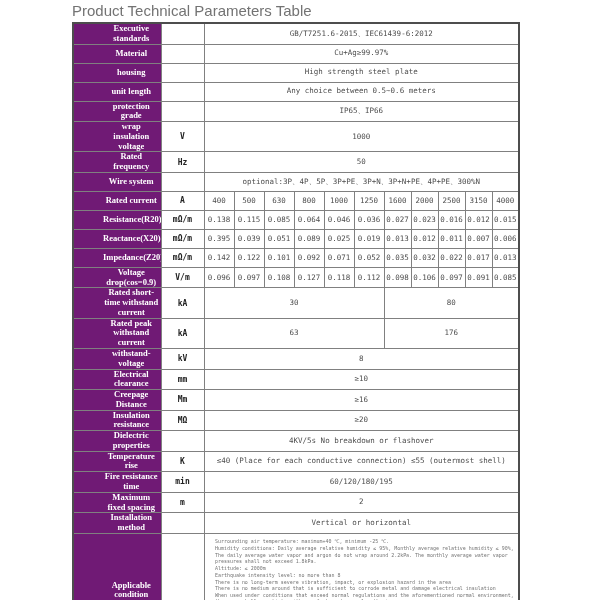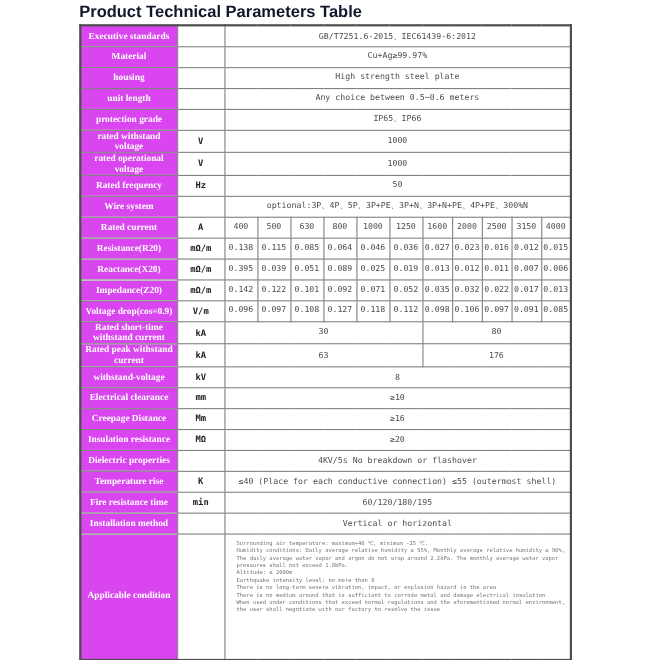--- a/index.html
+++ b/index.html
@@ -2,33 +2,34 @@
 <html><head>
 <meta charset="utf-8">
 <style>
   html,body{margin:0;padding:0;}
   body{
     width:600px;height:600px;background:#ffffff;position:relative;
     font-family:"Liberation Sans",sans-serif;overflow:hidden;
   }
   .page-title{
     position:absolute;left:72px;top:2px;
-    font-size:15px;font-weight:bold;color:#0f172a;letter-spacing:0;text-align:center;
+    font-size:15px;font-weight:normal;color:#737373;letter-spacing:0;text-align:center;
   }
   table.params{
     position:absolute;left:72px;top:22px;
     border-collapse:collapse;table-layout:fixed;width:446px;
     border:2px solid #4d4d4d;
   }
   td{border:1px solid #808080;padding:0 1px;overflow:hidden;}
   tr{height:19px;}
   td.label{
-    background:#d946ef;color:#ffffff;text-align:center;
+    background:#701a75;color:#ffffff;text-align:center;
     font-family:"Liberation Serif",serif;font-weight:bold;font-size:8.5px;
     line-height:1.15;
+    padding-left:29px;
   }
   td.unit{
     text-align:center;color:#222222;font-weight:bold;
     font-family:"DejaVu Sans Mono",monospace;font-size:8px;
   }
   td.val{
     text-align:center;color:#4d4d4d;
     font-family:"DejaVu Sans Mono",monospace;font-size:7.5px;
     line-height:1.1;
   }
@@ -83,26 +84,21 @@
         <td class="label">unit length</td>
         <td class="unit"></td>
         <td class="val" colspan="11">Any choice between 0.5~0.6 meters</td>
       </tr>
       <tr>
         <td class="label">protection grade</td>
         <td class="unit"></td>
         <td class="val" colspan="11">IP65、IP66</td>
       </tr>
       <tr>
-        <td class="label">rated withstand voltage</td>
-        <td class="unit">V</td>
-        <td class="val" colspan="11">1000</td>
-      </tr>
-      <tr>
-        <td class="label">rated operational voltage</td>
+        <td class="label">wrap insulation voltage</td>
         <td class="unit">V</td>
         <td class="val" colspan="11">1000</td>
       </tr>
       <tr>
         <td class="label">Rated frequency</td>
         <td class="unit">Hz</td>
         <td class="val" colspan="11">50</td>
       </tr>
       <tr>
         <td class="label">Wire system</td>
@@ -223,20 +219,25 @@
       </tr>
       <tr>
         <td class="label">Temperature rise</td>
         <td class="unit">K</td>
         <td class="val" colspan="11">≤40 (Place for each conductive connection) ≤55 (outermost shell)</td>
       </tr>
       <tr>
         <td class="label">Fire resistance time</td>
         <td class="unit">min</td>
         <td class="val" colspan="11">60/120/180/195</td>
+      </tr>
+      <tr>
+        <td class="label">Maximum fixed spacing</td>
+        <td class="unit">m</td>
+        <td class="val" colspan="11">2</td>
       </tr>
       <tr>
         <td class="label">Installation method</td>
         <td class="unit"></td>
         <td class="val" colspan="11">Vertical or horizontal</td>
       </tr>
       <tr class="cond-row">
         <td class="label">Applicable condition</td>
         <td class="unit"></td>
         <td class="val left" colspan="11">

